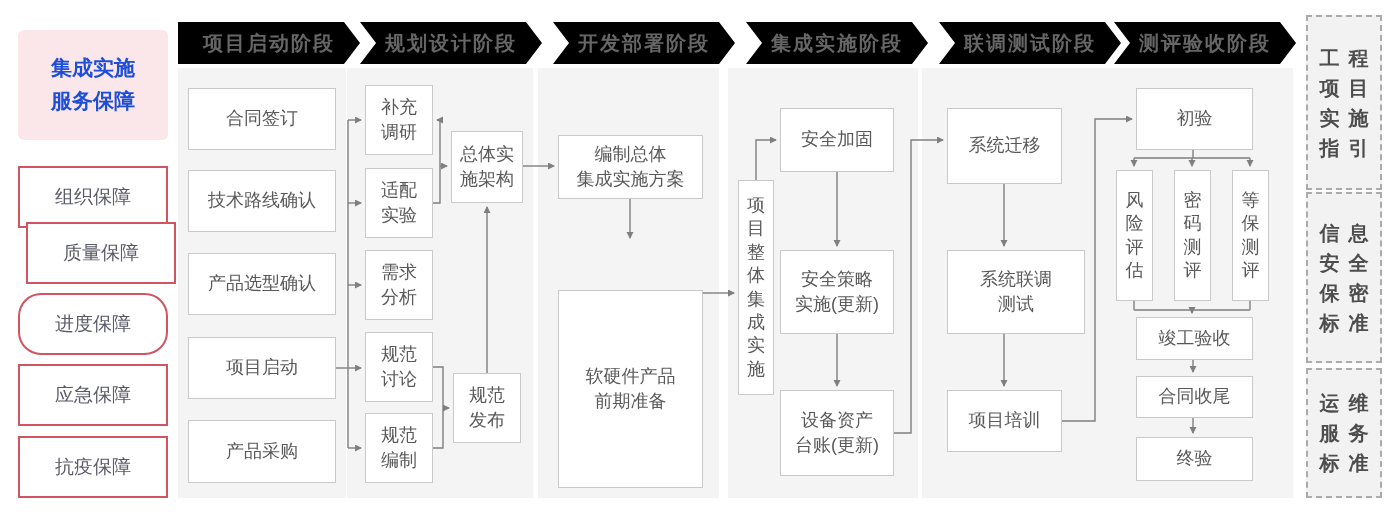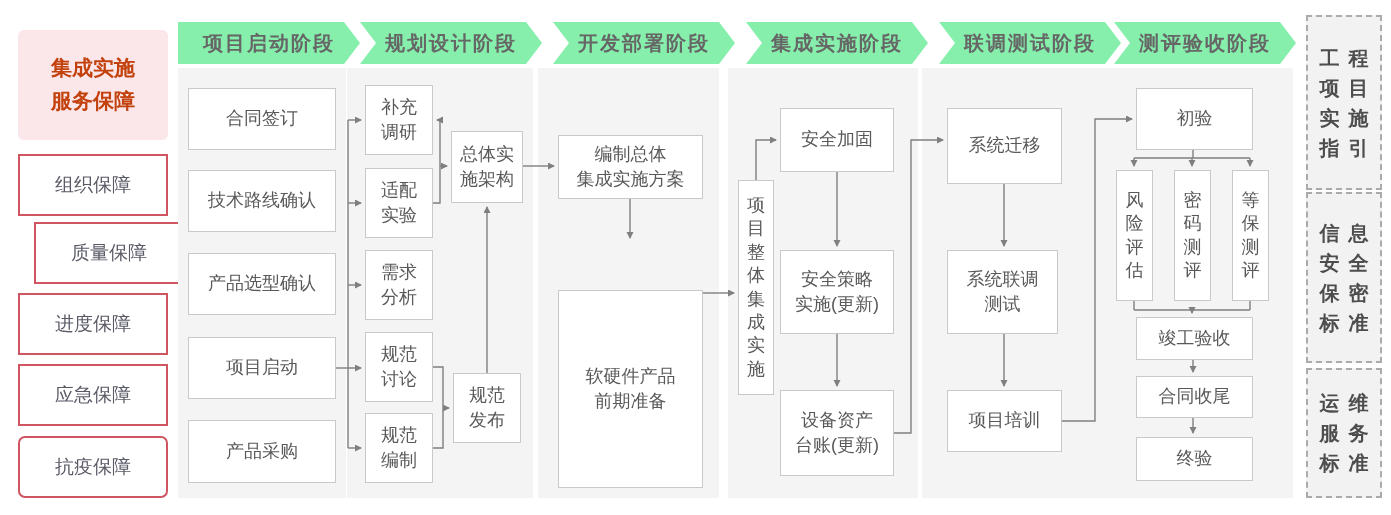--- a/index.html
+++ b/index.html
@@ -5,31 +5,31 @@
   html,body{margin:0;padding:0;background:#ffffff;}
   .canvas{
     position:relative;width:1391px;height:515px;overflow:hidden;
     font-family:"Liberation Sans","DejaVu Sans",sans-serif;background:#ffffff;
   }
   .abs{position:absolute;box-sizing:border-box;}
   
   .strip{background:#f4f4f4;}
   
   .chev{
-    background:#86efac;display:flex;align-items:center;justify-content:center;
+    background:#000000;display:flex;align-items:center;justify-content:center;
     font-size:20px;font-weight:bold;color:#666666;letter-spacing:2px;
     clip-path:polygon(0 0,calc(100% - 16px) 0,100% 50%,calc(100% - 16px) 100%,0 100%,16px 50%);
   }
   .chev.first{
     clip-path:polygon(0 0,calc(100% - 16px) 0,100% 50%,calc(100% - 16px) 100%,0 100%);
   }
   
   .side-title{
     background:#fbe6ea;border-radius:6px;display:flex;align-items:center;justify-content:center;
-    color:#c2410c;font-size:21px;font-weight:bold;line-height:1.55;text-align:center;white-space:pre-line;
+    color:#1d4ed8;font-size:21px;font-weight:bold;line-height:1.55;text-align:center;white-space:pre-line;
   }
   .side-item{
     background:#ffffff;border:2px solid #cf5560;display:flex;align-items:center;justify-content:center;
     color:#595a66;font-size:19px;text-align:center;
   }
   
   .node{
     background:#ffffff;border:1px solid #c9c9c9;display:flex;align-items:center;justify-content:center;
     color:#595959;font-size:18px;line-height:1.4;text-align:center;white-space:pre-line;
   }
@@ -44,25 +44,25 @@
   .doc .row{letter-spacing:9px;text-indent:9px;}
   svg.wires{position:absolute;left:0;top:0;pointer-events:none;}
 </style>
 </head>
 <body>
 
 <div class="canvas">
   <div class="abs side-title" style="left:18px;top:30px;width:150px;height:110px;">集成实施
 服务保障</div>
   <div id="sidebar">
-      <div class="abs side-item" style="left: 18px; top: 154px; width: 150px; height: 62px;">组织保障</div>
-      <div class="abs side-item" style="left: 34px; top: 222px; width: 150px; height: 62px;">质量保障</div>
-      <div class="abs side-item" style="left: 18px; top: 293px; width: 150px; height: 62px;">进度保障</div>
+      <div class="abs side-item" style="left: 18px; top: 166px; width: 150px; height: 62px;">组织保障</div>
+      <div class="abs side-item" style="left: 26px; top: 222px; width: 150px; height: 62px;">质量保障</div>
+      <div class="abs side-item" style="left: 18px; top: 293px; width: 150px; height: 62px; border-radius: 23px;">进度保障</div>
       <div class="abs side-item" style="left: 18px; top: 364px; width: 150px; height: 62px;">应急保障</div>
-      <div class="abs side-item" style="left: 18px; top: 436px; width: 150px; height: 62px; border-radius: 7px;">抗疫保障</div>
+      <div class="abs side-item" style="left: 18px; top: 436px; width: 150px; height: 62px;">抗疫保障</div>
     </div>
   <div id="strips">
       <div class="abs strip" style="left: 178px; top: 68px; width: 168px; height: 430px;"></div>
       <div class="abs strip" style="left: 347px; top: 68px; width: 186px; height: 430px;"></div>
       <div class="abs strip" style="left: 538px; top: 68px; width: 181px; height: 430px;"></div>
       <div class="abs strip" style="left: 728px; top: 68px; width: 190px; height: 430px;"></div>
       <div class="abs strip" style="left: 922px; top: 68px; width: 181px; height: 430px;"></div>
       <div class="abs strip" style="left: 1103px; top: 68px; width: 190px; height: 430px;"></div>
     </div>
   <div id="headers">
@@ -139,21 +139,21 @@
 集成实施方案</div>
       <div class="abs node" style="left: 558px; top: 242px; width: 145px; height: 198px; margin-top: 48px;">软硬件产品
 前期准备</div>
       <div class="abs node vert" style="left: 738px; top: 180px; width: 36px; height: 215px;">项目整体集成实施</div>
       <div class="abs node" style="left: 780px; top: 108px; width: 114px; height: 64px;">安全加固</div>
       <div class="abs node" style="left: 780px; top: 250px; width: 114px; height: 84px;">安全策略
 实施(更新)</div>
       <div class="abs node" style="left: 780px; top: 390px; width: 114px; height: 86px;">设备资产
 台账(更新)</div>
       <div class="abs node" style="left: 947px; top: 108px; width: 115px; height: 76px;">系统迁移</div>
-      <div class="abs node" style="left: 947px; top: 250px; width: 111px; height: 84px;">系统联调
+      <div class="abs node" style="left: 947px; top: 250px; width: 138px; height: 84px;">系统联调
 测试</div>
       <div class="abs node" style="left: 947px; top: 390px; width: 115px; height: 62px;">项目培训</div>
       <div class="abs node" style="left: 1136px; top: 88px; width: 117px; height: 62px;">初验</div>
       <div class="abs node vert" style="left: 1116px; top: 170px; width: 37px; height: 131px;">风险评估</div>
       <div class="abs node vert" style="left: 1174px; top: 170px; width: 37px; height: 131px;">密码测评</div>
       <div class="abs node vert" style="left: 1232px; top: 170px; width: 37px; height: 131px;">等保测评</div>
       <div class="abs node" style="left: 1136px; top: 317px; width: 117px; height: 43px;">竣工验收</div>
       <div class="abs node" style="left: 1136px; top: 376px; width: 117px; height: 42px;">合同收尾</div>
       <div class="abs node" style="left: 1136px; top: 437px; width: 117px; height: 44px;">终验</div>
     </div>

